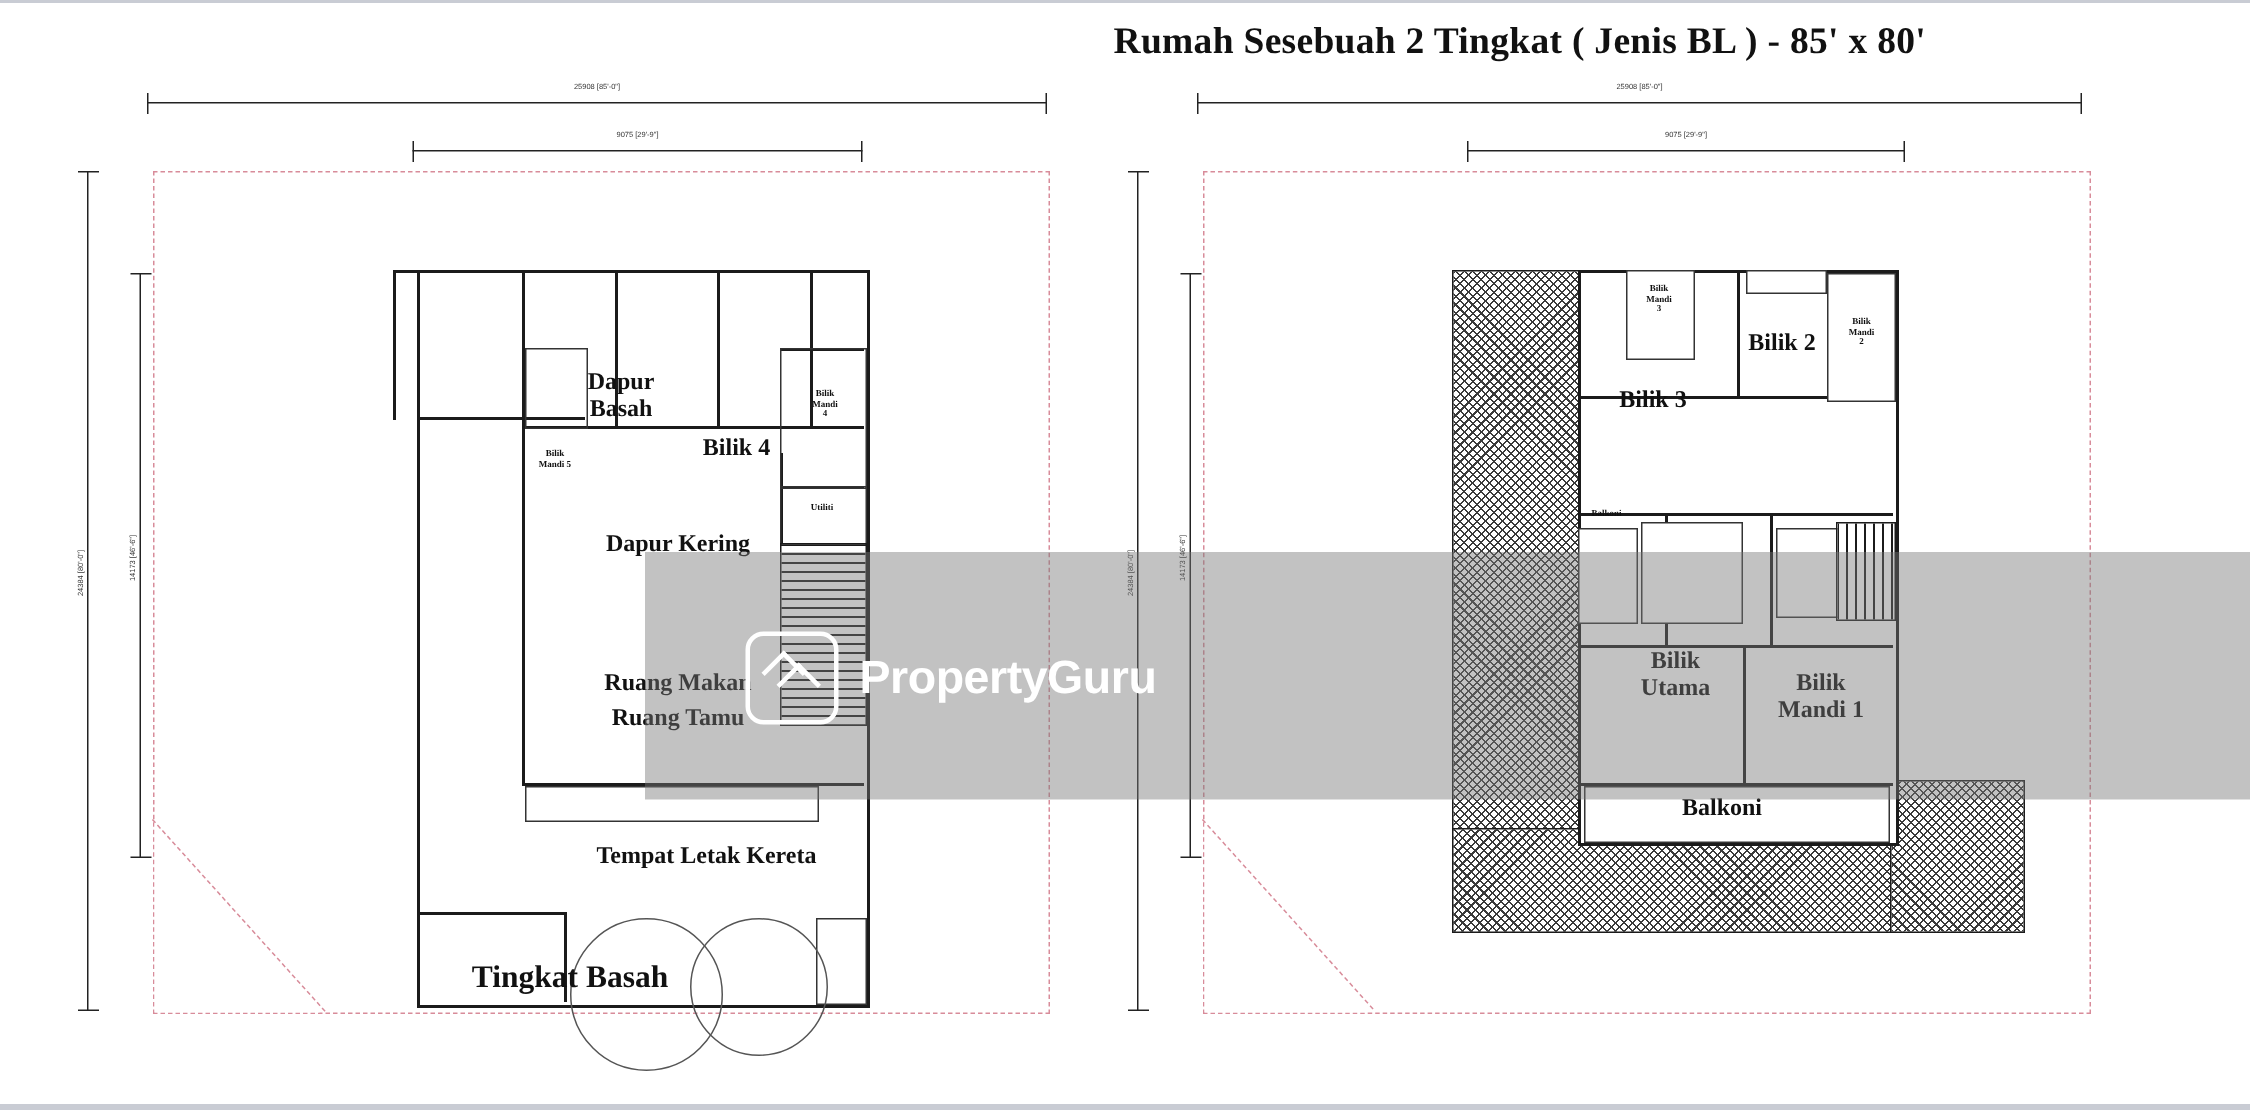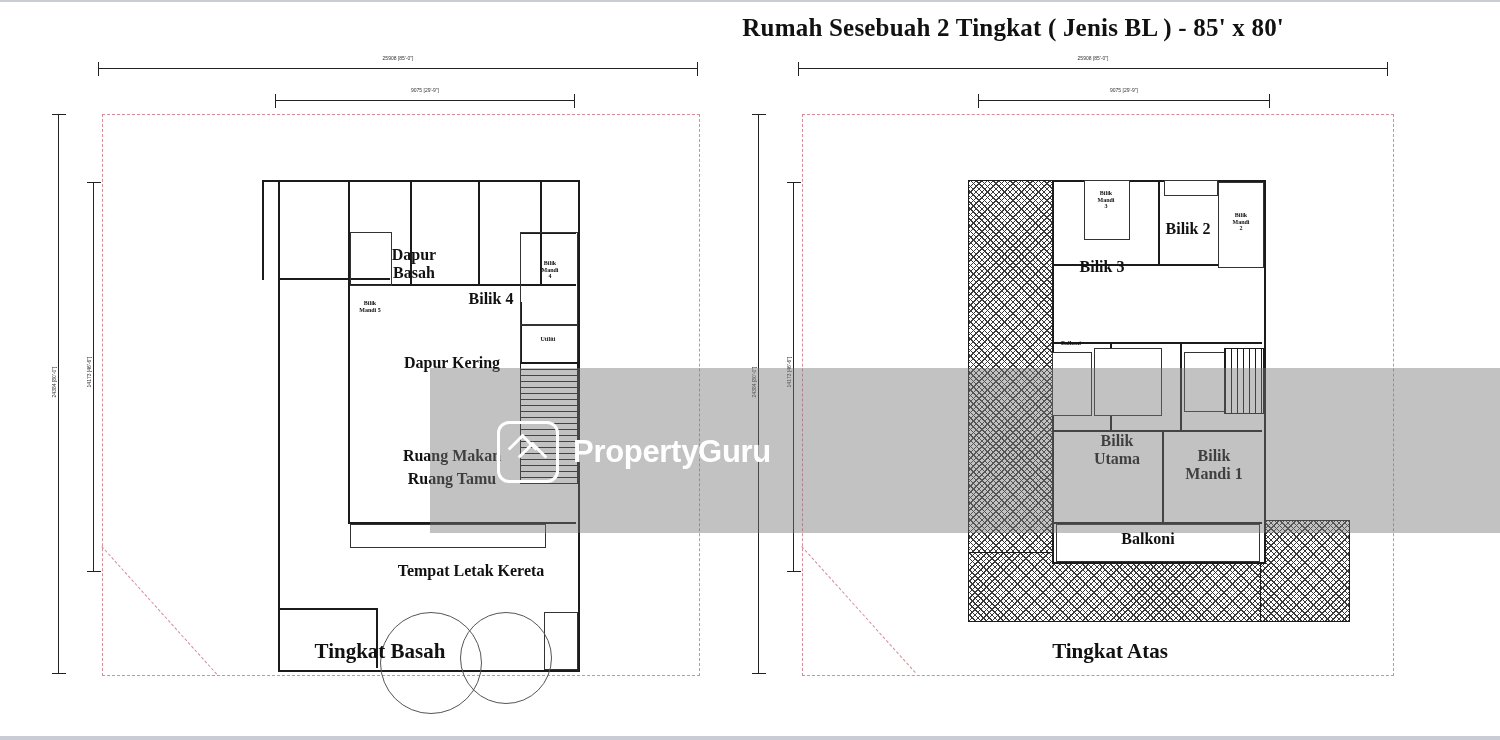--- a/index.html
+++ b/index.html
@@ -358,21 +358,20 @@
 Mandi
 2</div>
     <div class="rlabel" style="left:328px;top:206px;width:68px;">Bilik 3</div>
     <div class="rlabel xxs" style="left:310px;top:288px;width:42px;">Balkoni</div>
     <div class="rlabel" style="left:336px;top:380px;width:82px;">Bilik
 Utama</div>
     <div class="rlabel" style="left:430px;top:395px;width:88px;">Bilik
 Mandi 1</div>
     <div class="rlabel" style="left:328px;top:478px;width:160px;">Balkoni</div>
 
-    <div class="floor-label">Tingkat Atas</div>
   </div>
 
   <div class="wm-band"></div>
   <div class="wm">
     <div class="wm-logo"></div>
     <div class="wm-text">PropertyGuru</div>
   </div>
 
 </div>
 

